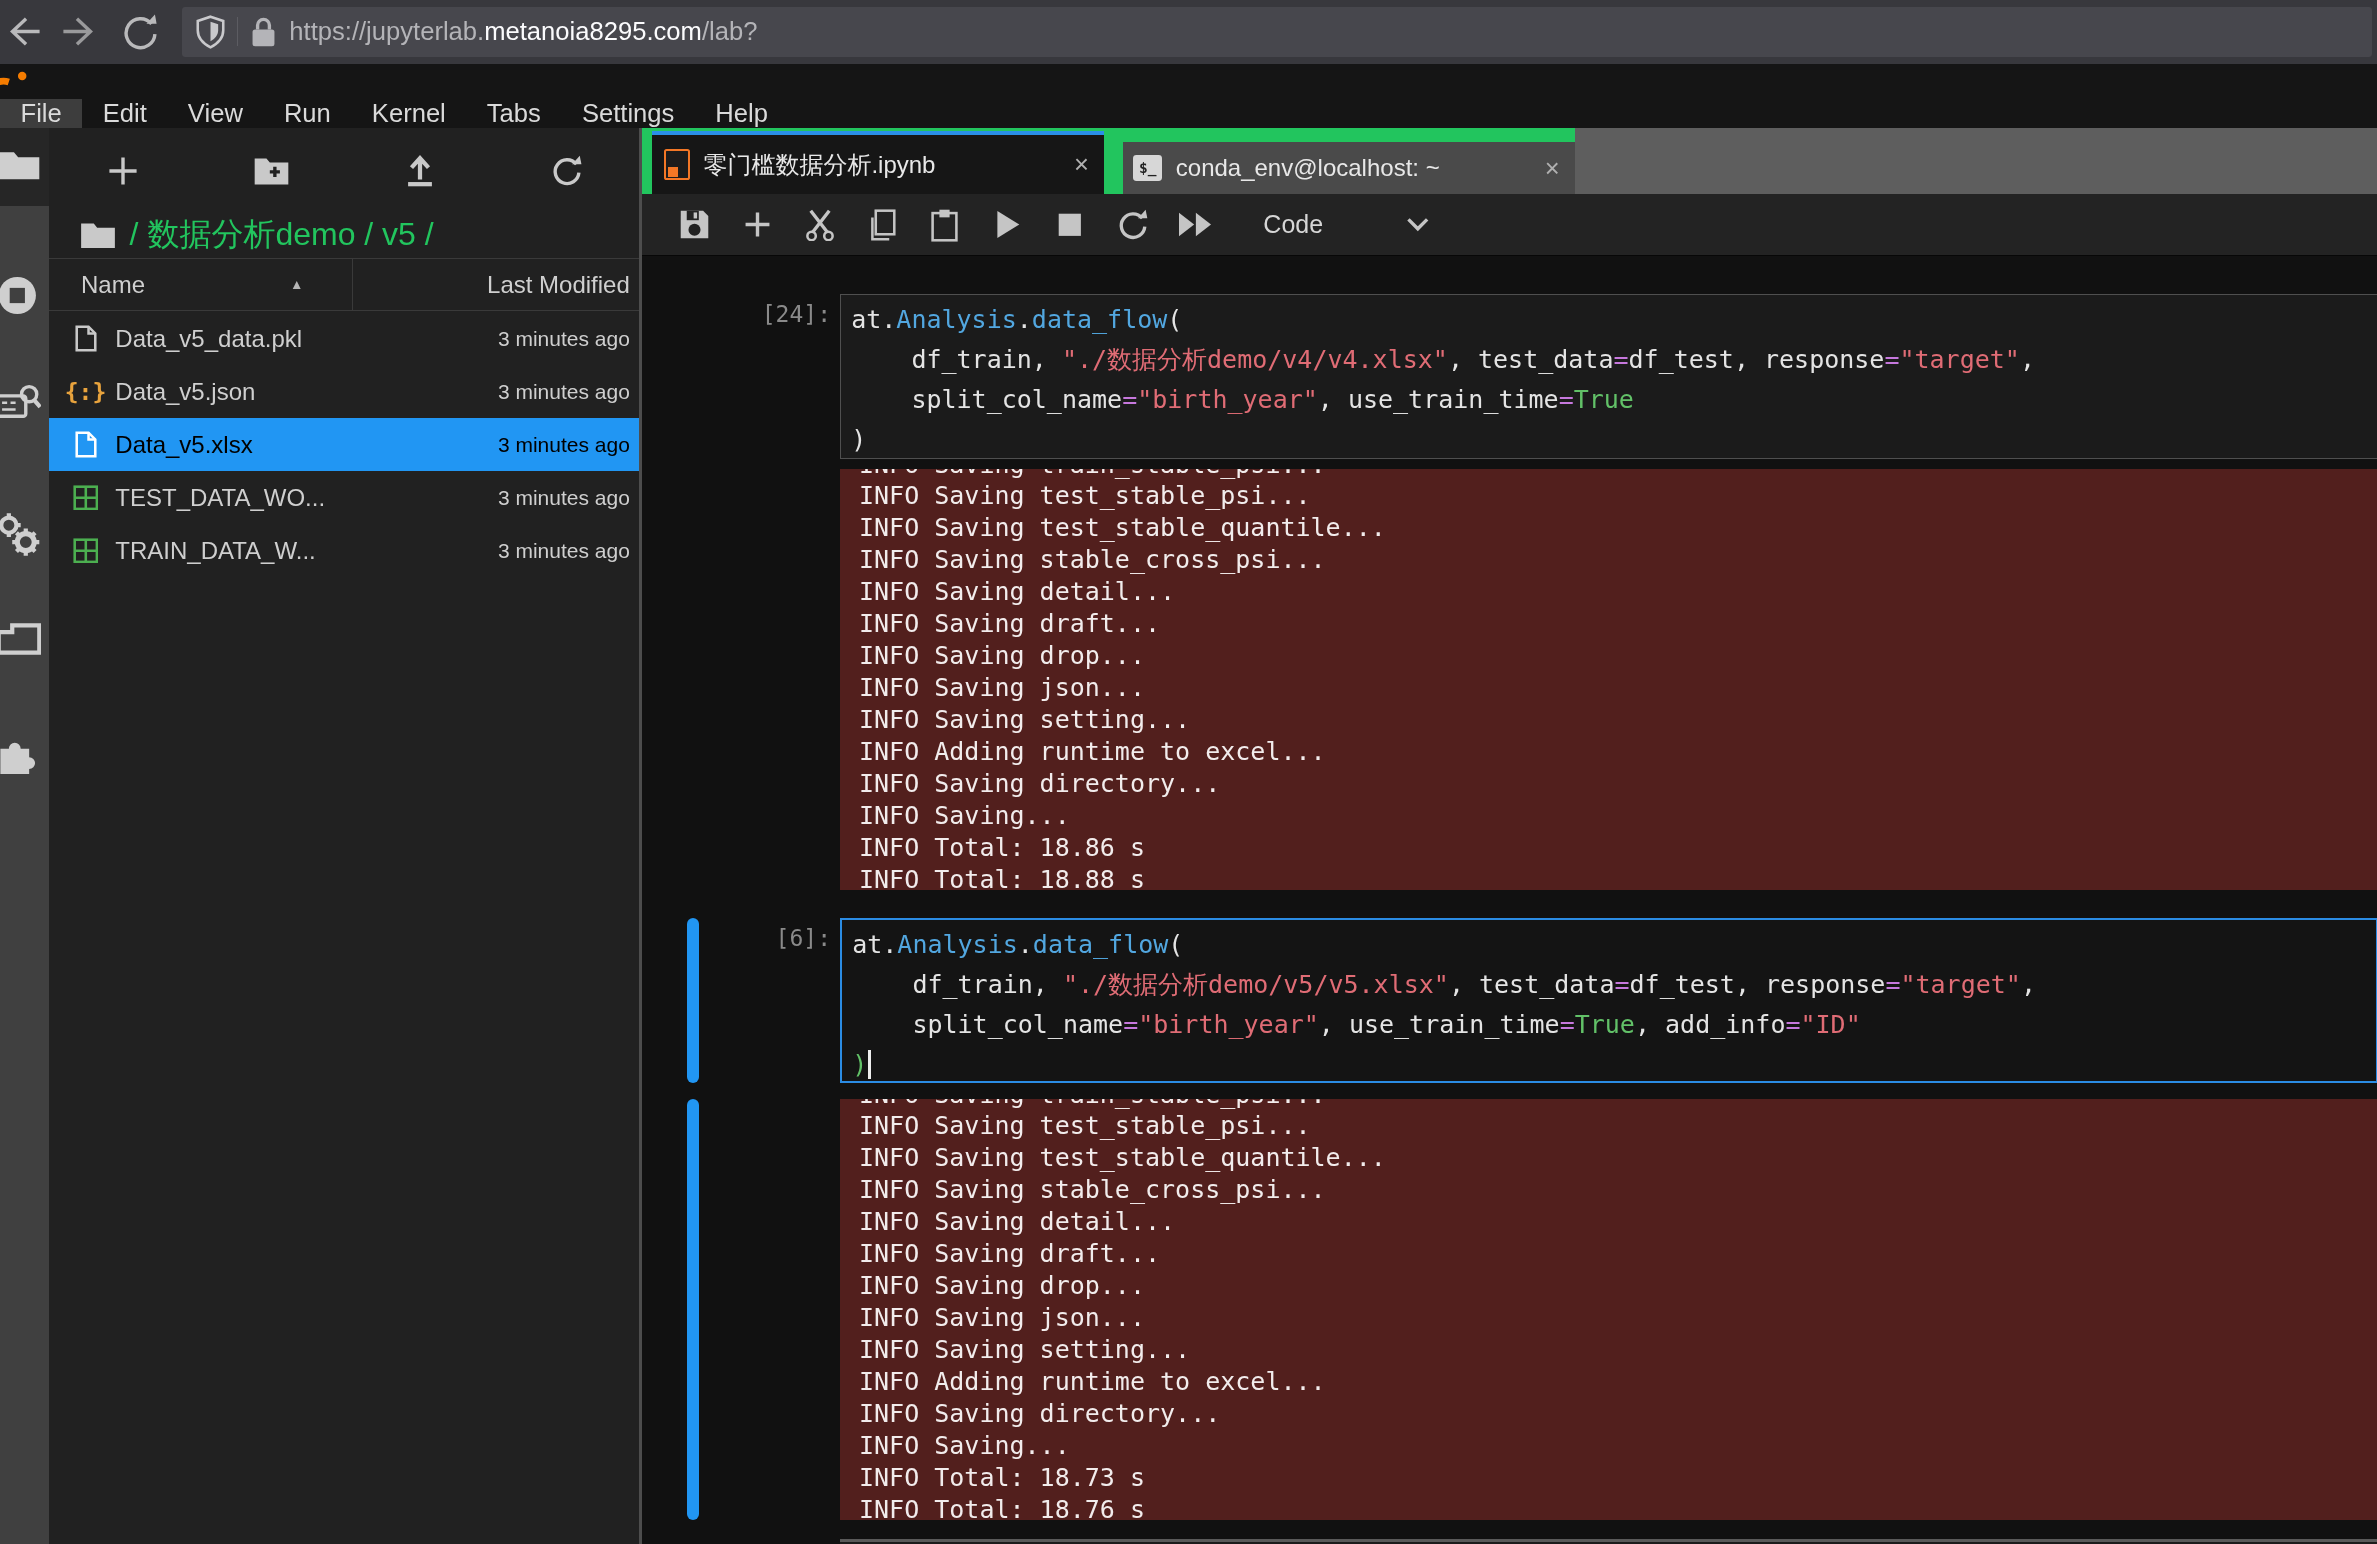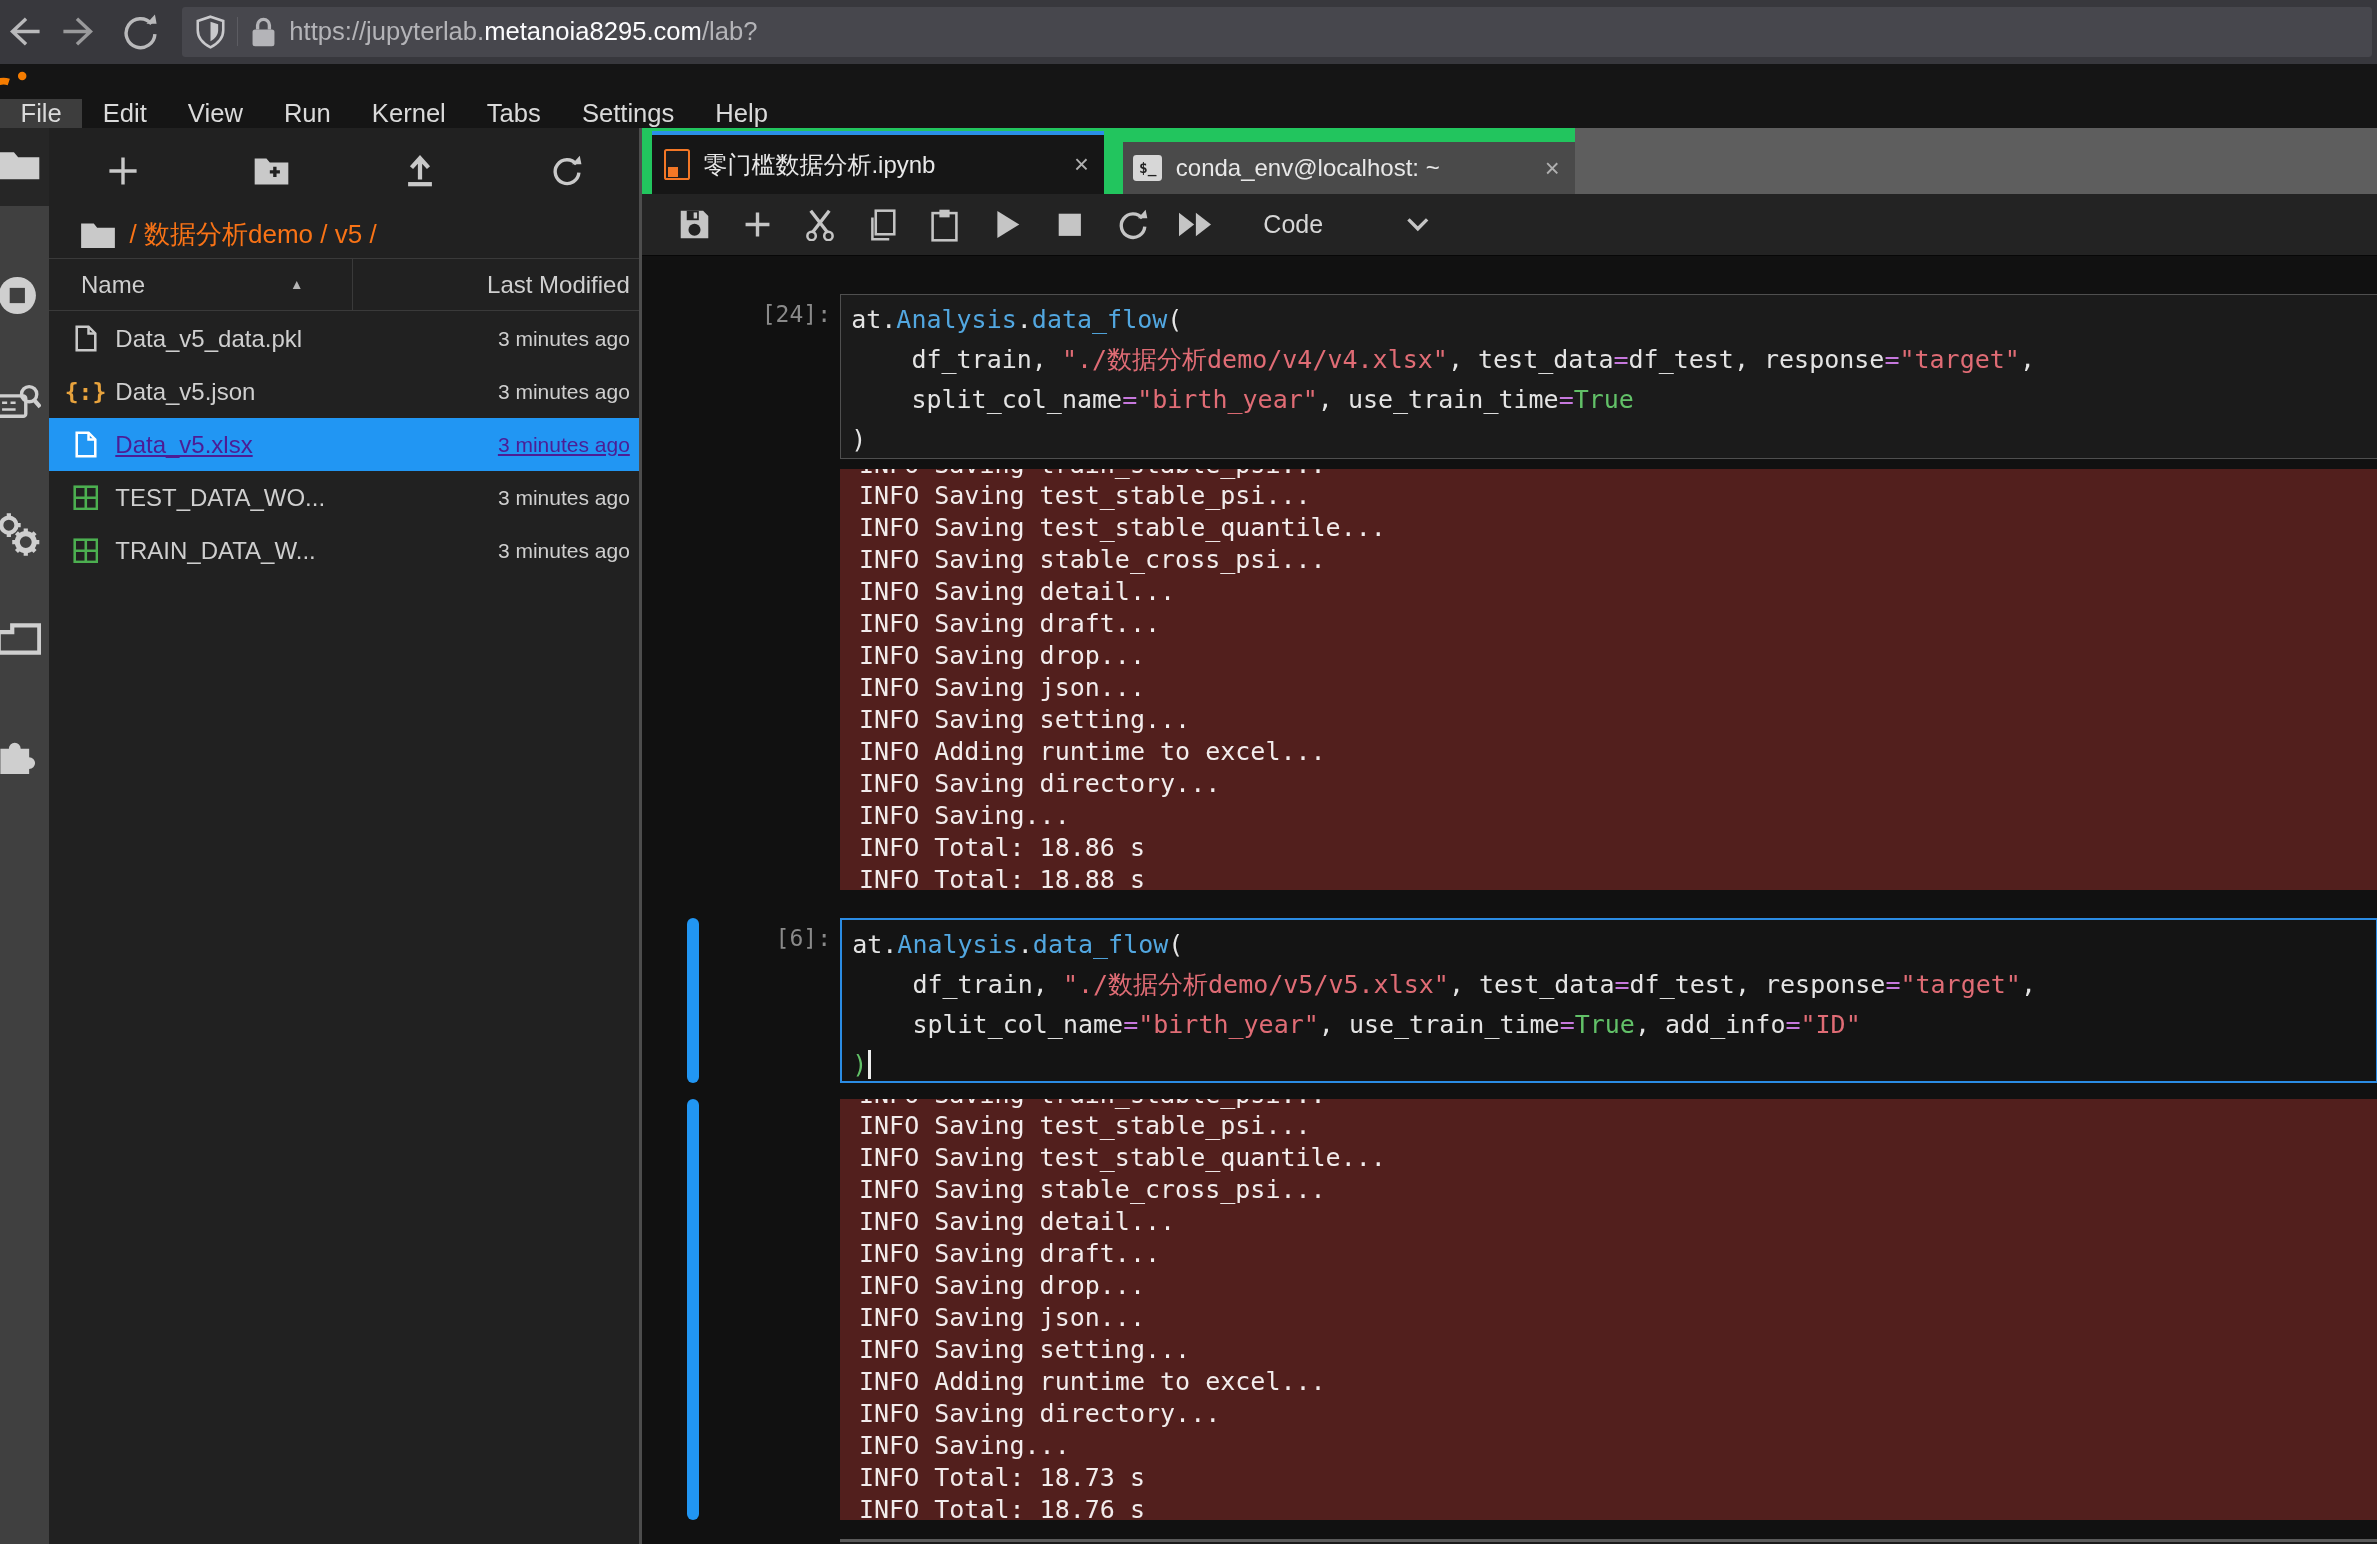--- a/index.html
+++ b/index.html
@@ -29,34 +29,34 @@
   
   .activity-bar{left:0;top:0;width:49px;height:1417px;background:#404040;overflow:hidden;}
   .activity-active{left:0;top:0;width:49px;height:78px;background:#262626;}
   .act-icon{left:-2.6px;width:43px;height:37px;}
 
   
   .file-panel{left:49px;top:0;width:591px;height:1417px;background:#212121;}
   .panel-splitter{left:639px;top:0;width:2.6px;height:1417px;background:#4d4d4d;}
   .fb-actions{left:0;top:6.8px;width:591px;height:72px;display:flex;align-items:center;justify-content:space-around;}
   .fb-breadcrumb{left:0;top:82px;width:591px;height:49px;display:flex;align-items:center;padding-left:31px;box-sizing:border-box;}
-  .crumb-text{font-size:26px;color:#f97316;margin-left:13.6px;}
+  .crumb-text{font-size:32px;color:#22c55e;margin-left:13.6px;}
   .fb-header{left:0;top:130px;width:591px;height:53px;border-top:0.9px solid #3a3a3a;border-bottom:0.9px solid #3a3a3a;
              display:flex;align-items:center;box-sizing:border-box;}
   .fb-header .col-name{font-size:24px;color:#cfcfcf;margin-left:32px;}
   .fb-header .sort{margin-left:145px;font-size:13.6px;color:#b5b5b5;}
   .fb-header .col-sep{position:absolute;left:303px;top:0;width:0.9px;height:51px;background:#3a3a3a;}
   .fb-header .col-mod{position:absolute;right:10.2px;font-size:24px;color:#cfcfcf;}
   .fb-rows{left:0;top:184px;width:591px;}
   .fb-row{height:53px;display:flex;align-items:center;position:relative;}
   .fb-row.selected{background:#2196f3;}
   .fb-row .ficon{width:29px;margin-left:22px;display:flex;justify-content:center;}
   .fb-row .fname{font-size:24px;color:#cfcfcf;margin-left:15.3px;white-space:nowrap;}
   .fb-row .ftime{position:absolute;right:10.2px;font-size:21px;color:#cfcfcf;}
-  .fb-row.selected .fname,.fb-row.selected .ftime{color:#4c1d95;text-decoration:underline;}
+  .fb-row.selected .fname,.fb-row.selected .ftime{color:#000000;}
   .json-glyph{font-family:"DejaVu Sans Mono",monospace;font-weight:bold;color:#e8a33d;font-size:23px;}
 
   
   .main{left:642px;top:0;width:1736px;height:1417px;background:#111;}
   .tab-bar{left:0;top:0;width:1736px;height:66px;background:#22c55e;}
   .tab{position:absolute;display:flex;align-items:center;box-sizing:border-box;}
   .tab-1{left:10.2px;top:3.4px;width:452px;height:63px;background:#161616;border-top:4.3px solid #2a8fe8;}
   .tab-2{left:481px;top:13.6px;width:452px;height:53px;background:#4a4a4a;}
   .tab-filler{left:933px;top:0;right:0;width:803px;height:66px;background:#5e5e5e;}
   .tab-label{font-size:24px;color:#e8e8e8;margin-left:13.6px;white-space:nowrap;}

